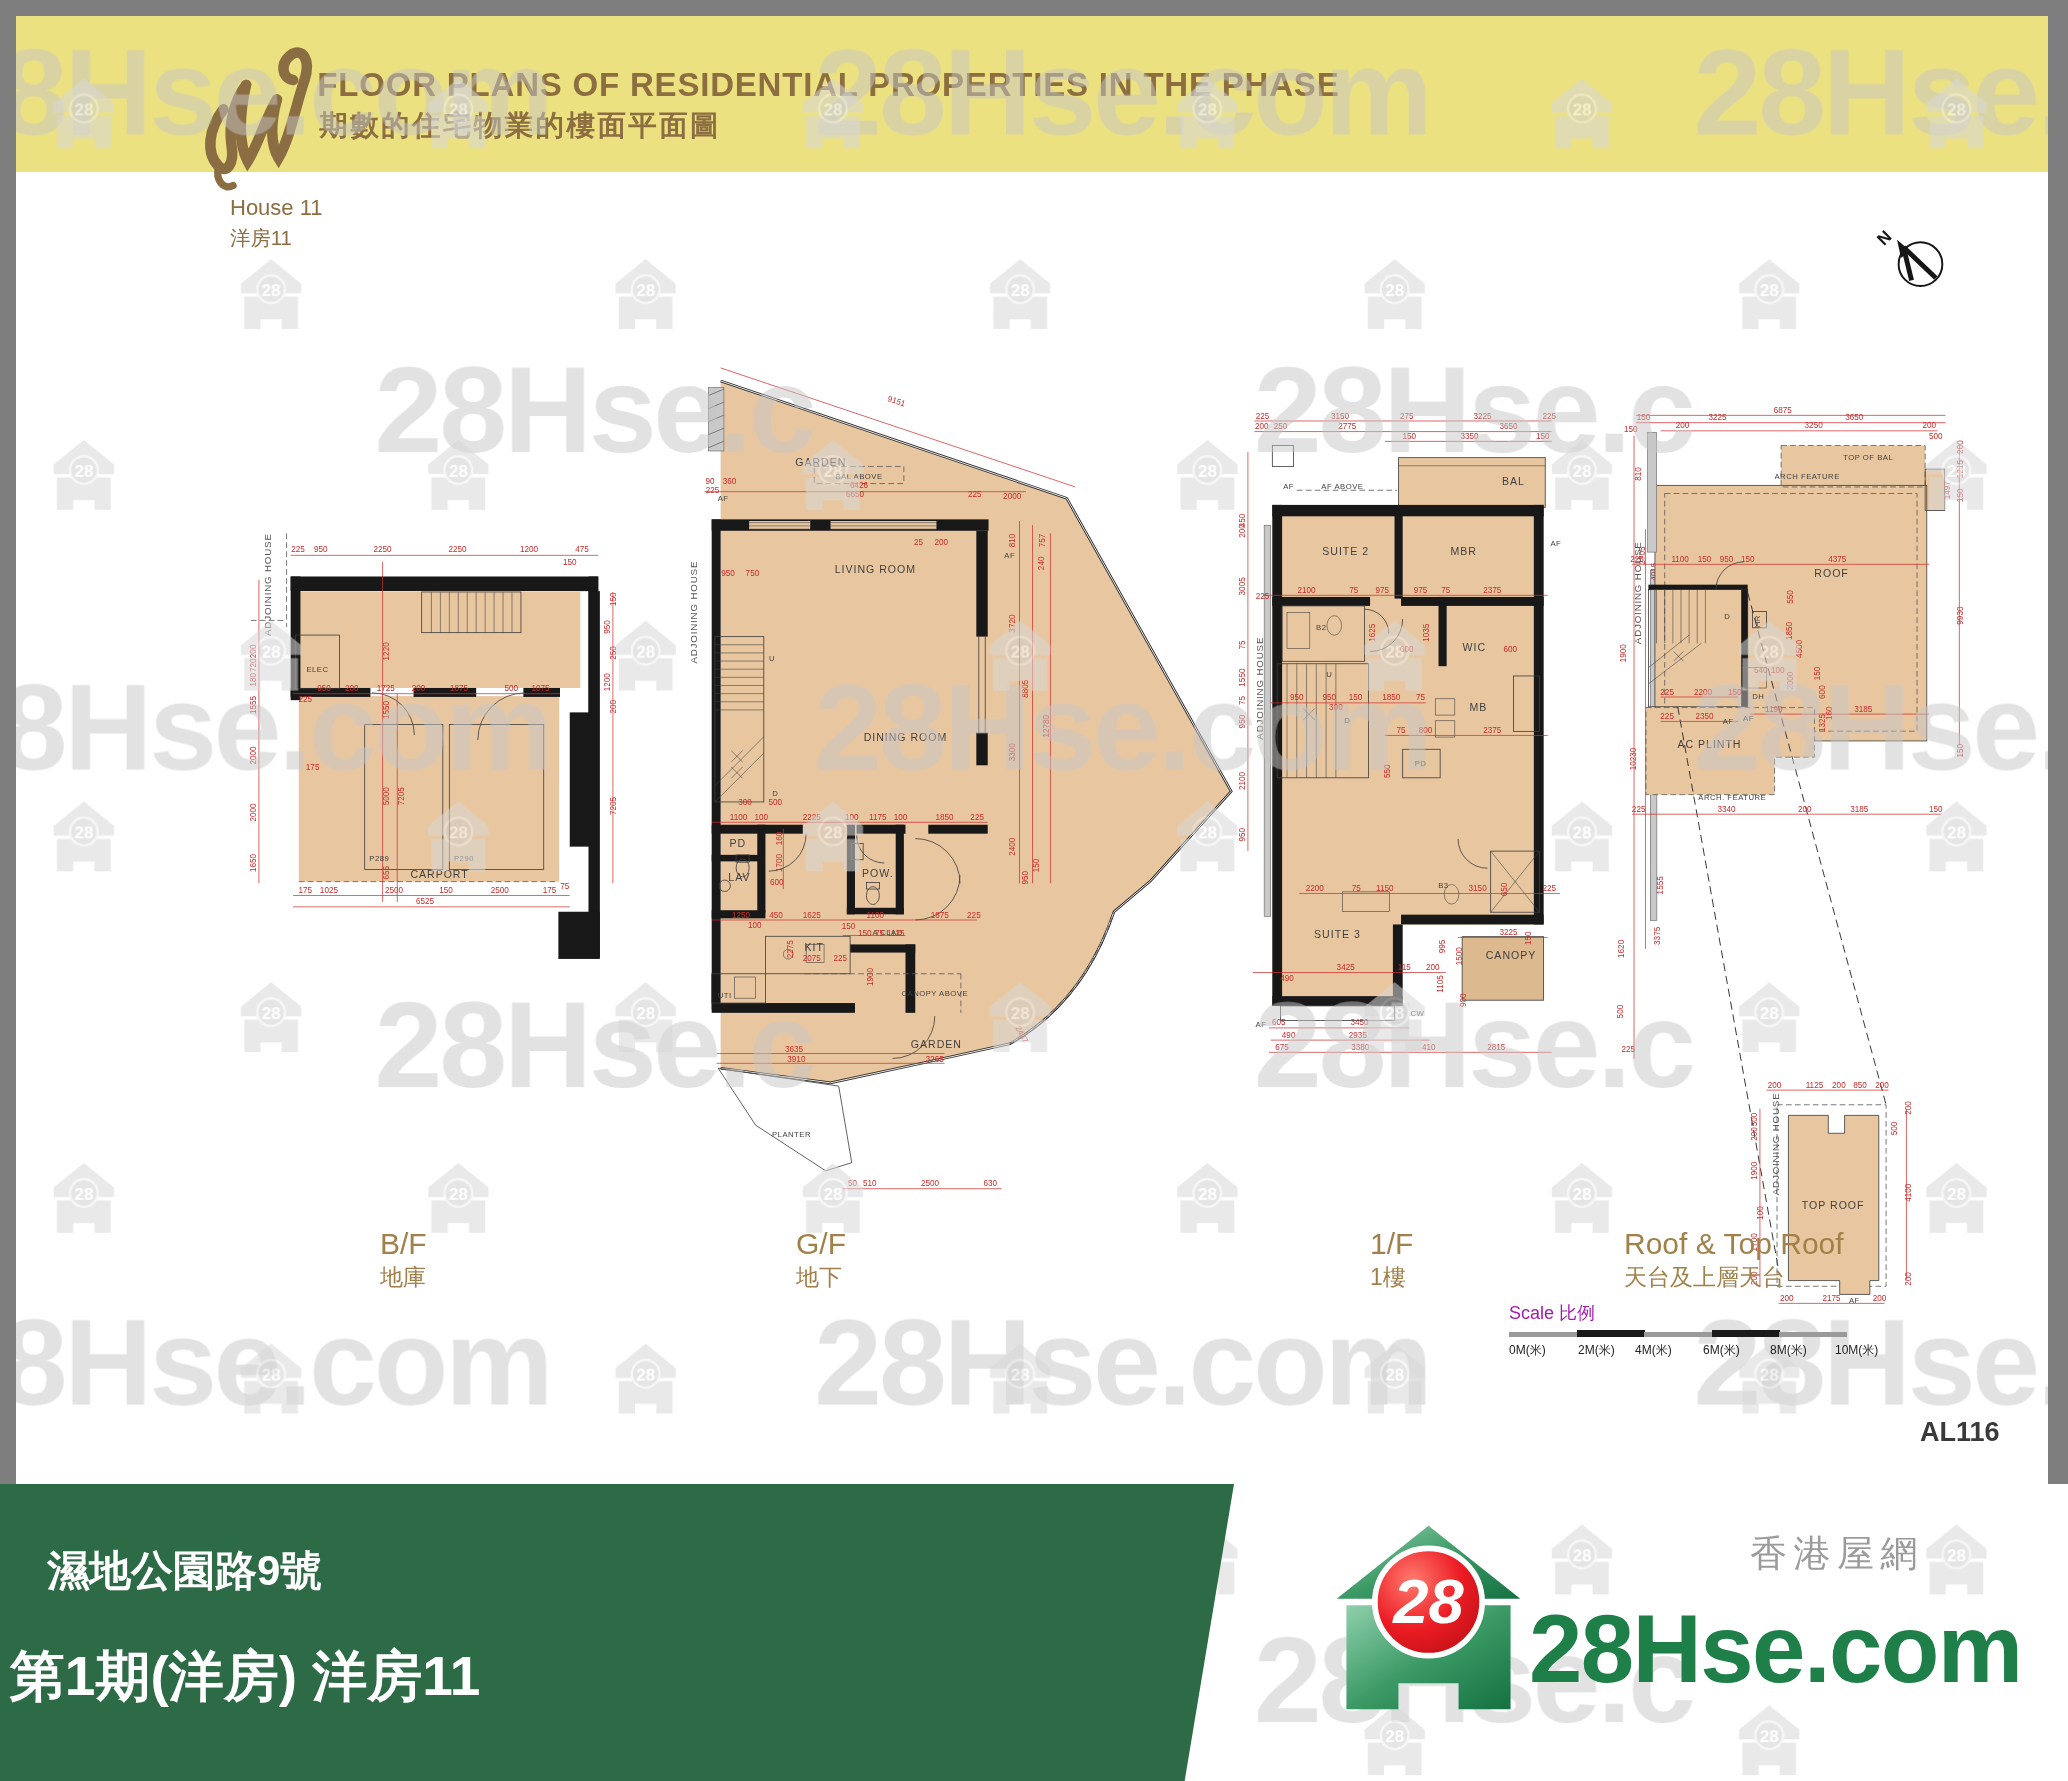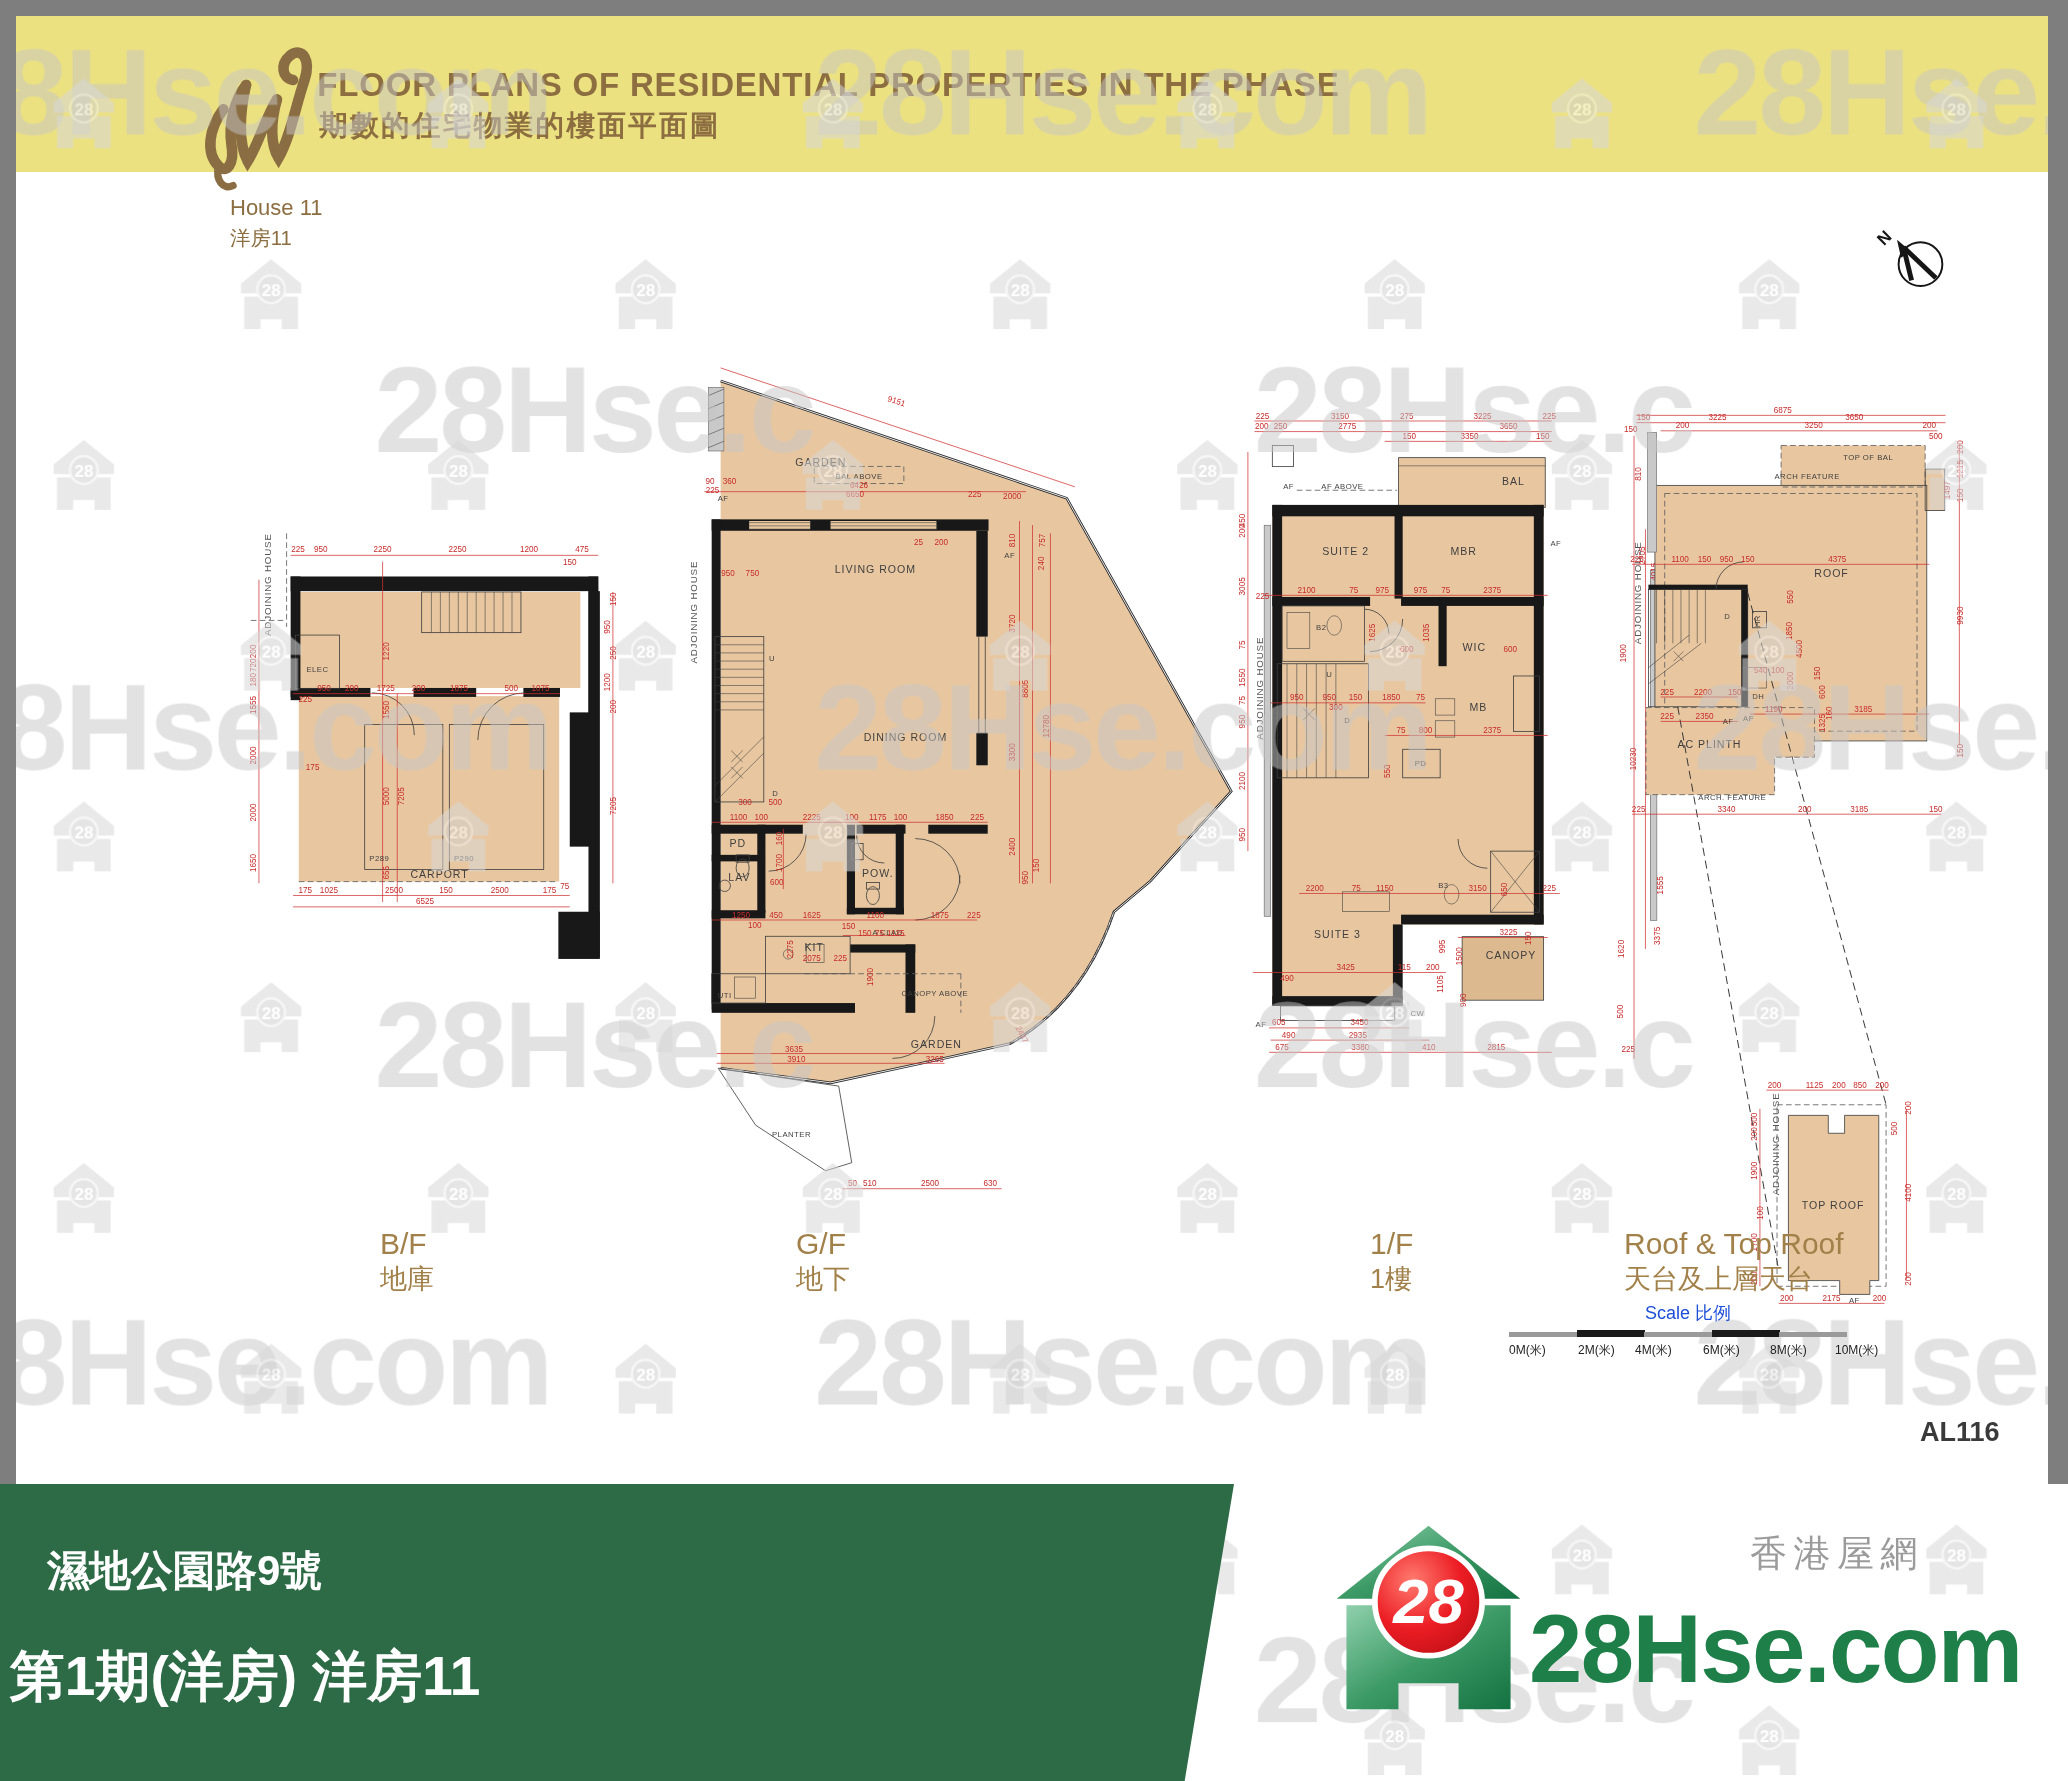--- a/index.html
+++ b/index.html
@@ -10,24 +10,24 @@
   
   .header{position:absolute;left:16.3px;top:16.3px;width:2032px;height:156px;background:#ece180;z-index:4;}
   .hdr-title{position:absolute;left:301px;top:50px;font-size:33px;font-weight:bold;color:#8c6e41;letter-spacing:0.8px;}
   .hdr-sub{position:absolute;left:303px;top:91px;font-size:28.5px;font-weight:bold;color:#8c6e41;letter-spacing:2.4px;}
   .house-lbl{position:absolute;left:230px;top:195px;z-index:15;color:#8c6e41;}
   .house-lbl .en{font-size:22px;}
   .house-lbl .zh{font-size:20.4px;margin-top:3.3px;}
   
   .caption{position:absolute;z-index:25;color:#a28049;line-height:1.25;}
   .caption .en{font-size:30px;}
-  .caption .zh{font-size:27px;}
+  .caption .zh{font-size:23px;}
   
   .scalebar{position:absolute;left:1509px;top:1301px;width:358px;height:65px;z-index:25;color:#333;}
-  .sb-label{font-size:18px;margin-bottom:6.5px;color:#1d4ed8;text-align:center;}
+  .sb-label{font-size:18px;margin-bottom:6.5px;color:#a21caf;}
   .sb-track{position:relative;width:335px;height:5.7px;}
   .sb-seg{position:absolute;top:0;height:5.7px;width:68px;}
   .sb-g{background:#9a9a9a;}
   .sb-b{background:#1a1a1a;top:-1.6px;height:7.3px;}
   .sb-ticks{position:relative;height:21px;margin-top:4.9px;font-size:12px;color:#222;}
   .sb-ticks span{position:absolute;top:0;}
   .sheetno{position:absolute;left:1920px;top:1417px;z-index:25;font-size:27px;font-weight:bold;color:#3a3a3a;}
   
   .footer-band{position:absolute;left:0;top:1484px;width:1234px;height:297px;background:#2d6a46;z-index:40;
                clip-path:polygon(0 0,100% 0,96% 100%,0 100%);color:#fff;padding-left:0;}

